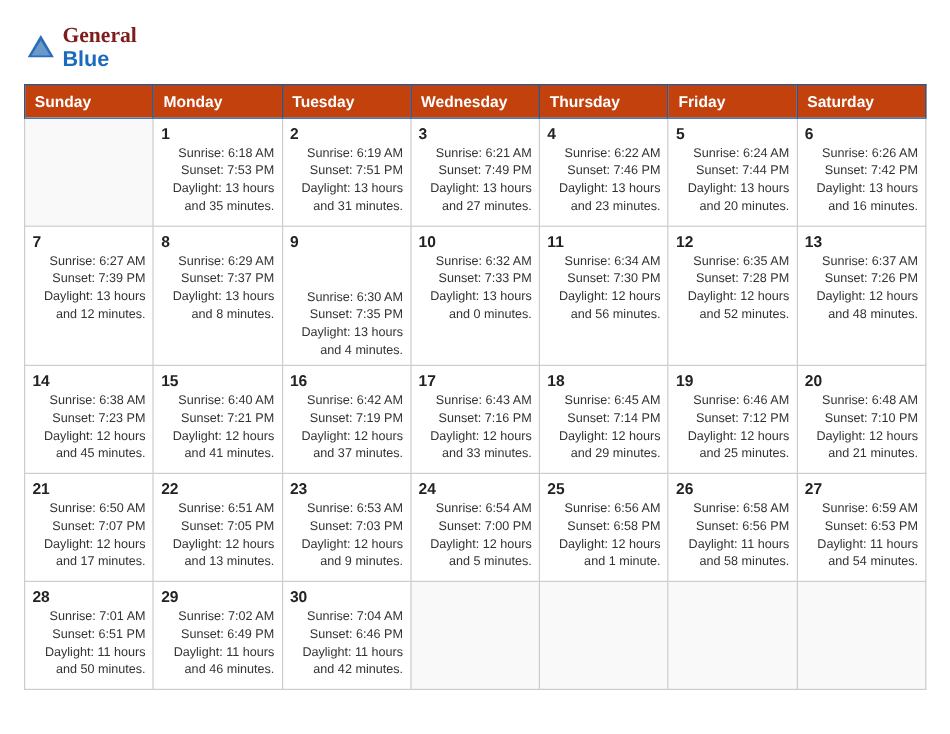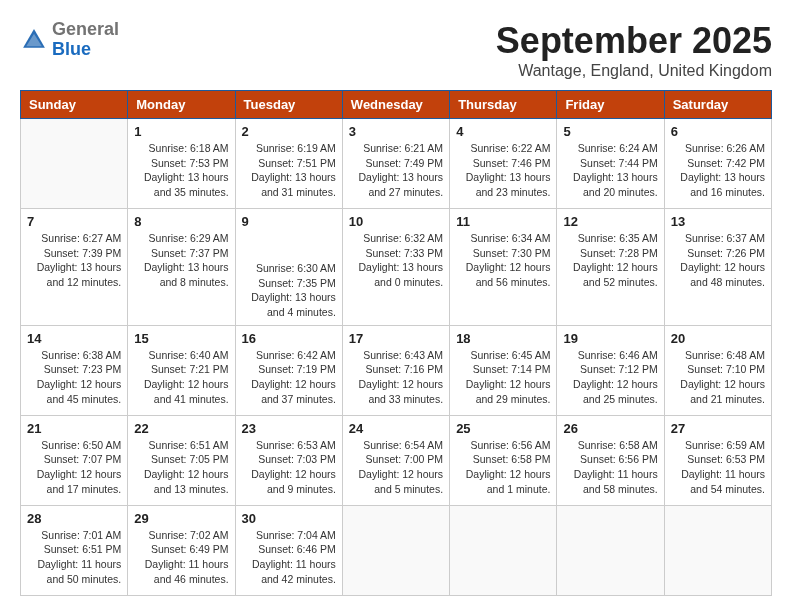--- a/index.html
+++ b/index.html
@@ -19,21 +19,21 @@
     .logo {
       display: flex;
       align-items: center;
       gap: 4px;
     }
     .logo-text {
       font-size: 18px;
       font-weight: bold;
       line-height: 1.1;
     }
-    .logo-general { color: #737373; }
+    .logo-general { color: #7f1d1d; font-family: Liberation Serif, serif; }
     .logo-blue { color: #1a6bbf; }
     .logo-icon {
       width: 28px;
       height: 28px;
     }
     .title-block {
       text-align: right;
     }
     .month-title {
       font-size: 36px;
@@ -91,24 +91,20 @@
   <div class="logo">
     <svg class="logo-icon" viewBox="0 0 36 36">
       <polygon points="18,4 32,28 4,28" fill="#2a6db5"></polygon>
       <polygon points="18,10 28,26 8,26" fill="#fff" opacity="0.3"></polygon>
     </svg>
     <div class="logo-text">
       <span class="logo-general">General</span><br>
       <span class="logo-blue">Blue</span>
     </div>
   </div>
-  <div class="title-block">
-    <div class="month-title">September 2025</div>
-    <div class="location">Wantage, England, United Kingdom</div>
-  </div>
 </div>
 
 <table class="calendar-table">
   <thead>
     <tr>
     <th>Sunday</th>
         <th>Monday</th>
         <th>Tuesday</th>
         <th>Wednesday</th>
         <th>Thursday</th>

